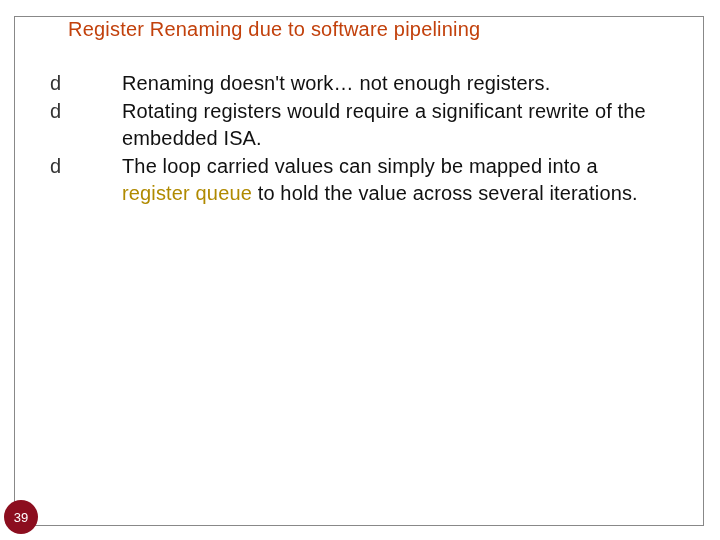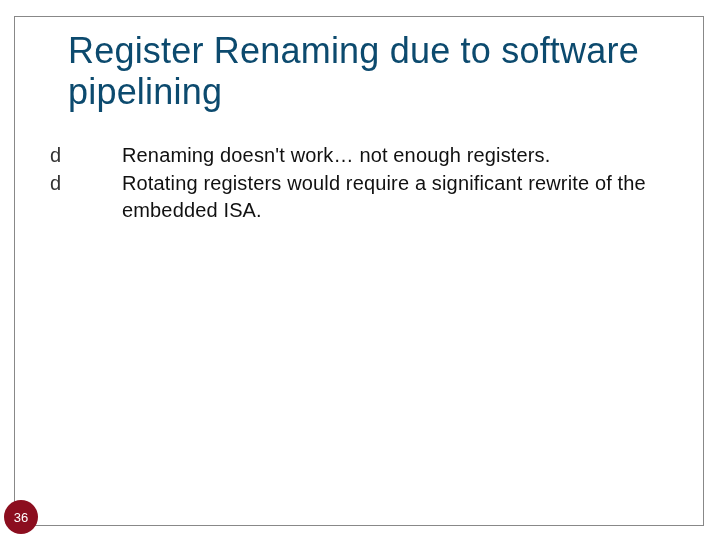--- a/index.html
+++ b/index.html
@@ -20,26 +20,26 @@
     border: 1px solid #888;
     width: 690px;
     height: 510px;
     top: 16px;
     left: 14px;
     z-index: 0;
   }
   .title {
     position: relative;
     z-index: 1;
-    font-size: 36px;
+    font-size: 20px;
     font-weight: 400;
-    color: #0c4a6e;
+    color: #c2410c;
     line-height: 1.15;
     background: #fff;
-    padding: 12px 4px 6px 4px;
+    padding: 0 4px 6px 4px;
     margin-top: -10px;
     margin-left: -4px;
     letter-spacing: 0.2px;
   }
   .body {
     position: relative;
     z-index: 1;
     margin-top: 23px;
     margin-left: 18px;
     font-size: 20px;
@@ -93,17 +93,22 @@
         <span class="bullet-glyph">d</span><span>Renaming doesn't work… not enough registers.</span>
       </span>
     </div>
 
     <div class="item">
       <span class="hang">
         <span class="bullet-glyph">d</span><span>Rotating registers</span><span class="accent"></span><span> would require a significant rewrite of the embedded ISA.</span>
       </span>
     </div>
 
+    <div class="item">
+      <span class="hang">
+        <span class="bullet-glyph">d</span><span>The loop carried values can simply be mapped into a </span><span class="accent">register queue</span><span> to hold the value across several iterations.</span>
+      </span>
+    </div>
 
   </div>
 
-  <div class="pagenum">36</div>
+  <div class="pagenum">39</div>
 </div>
 
 </body></html>

